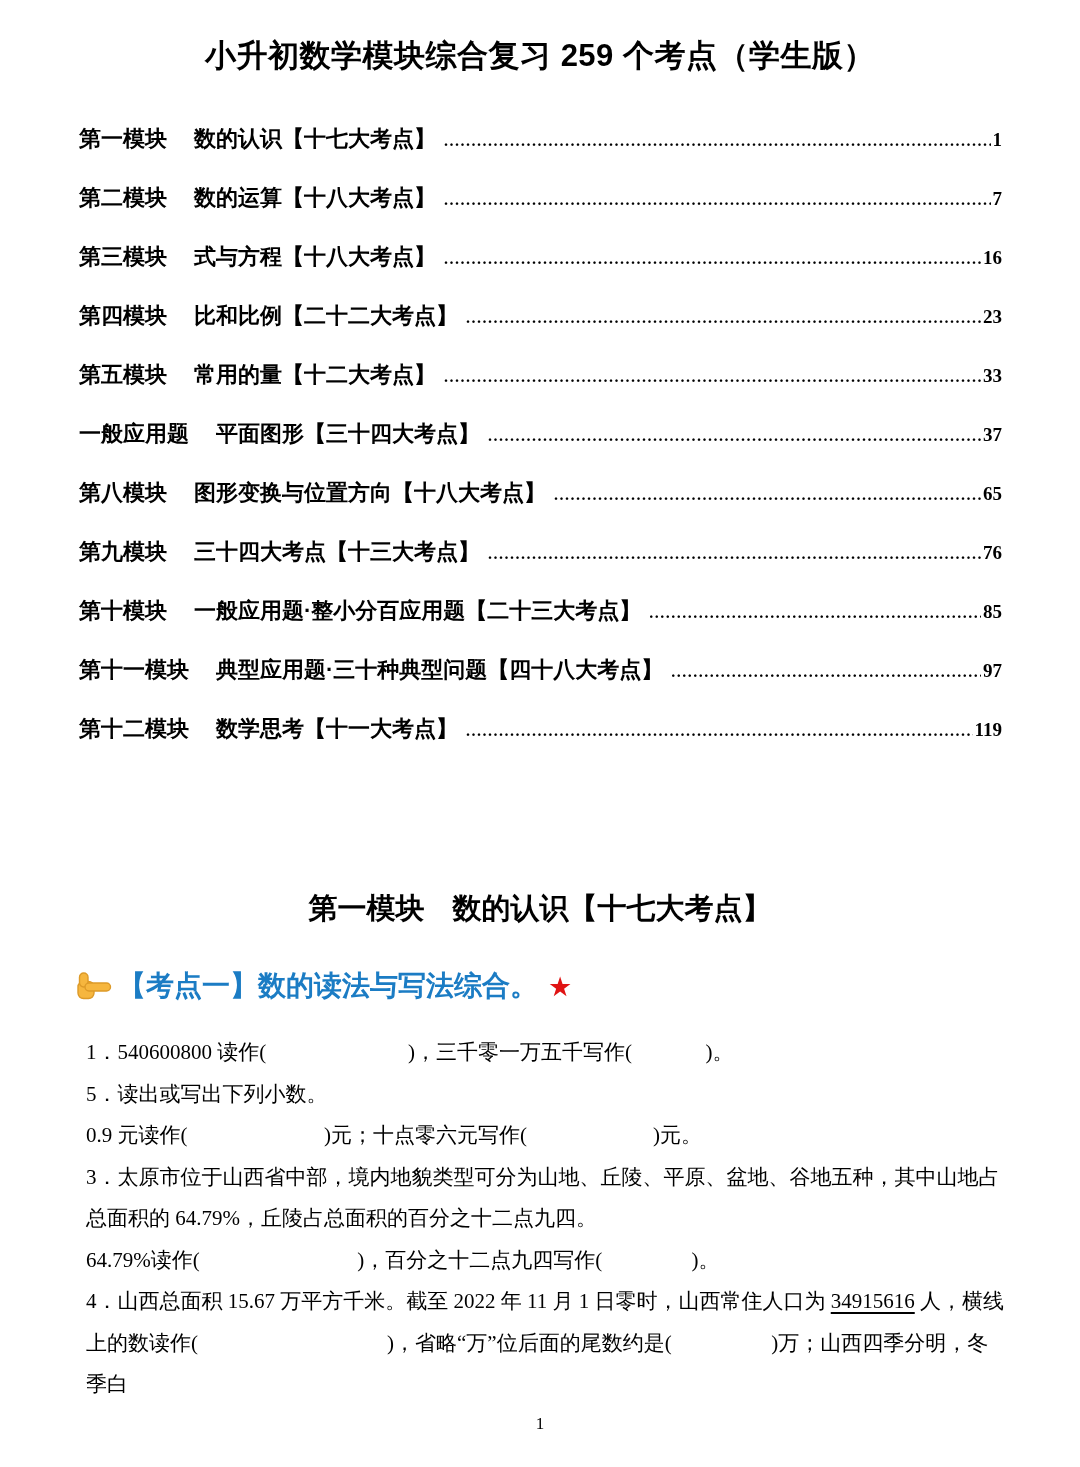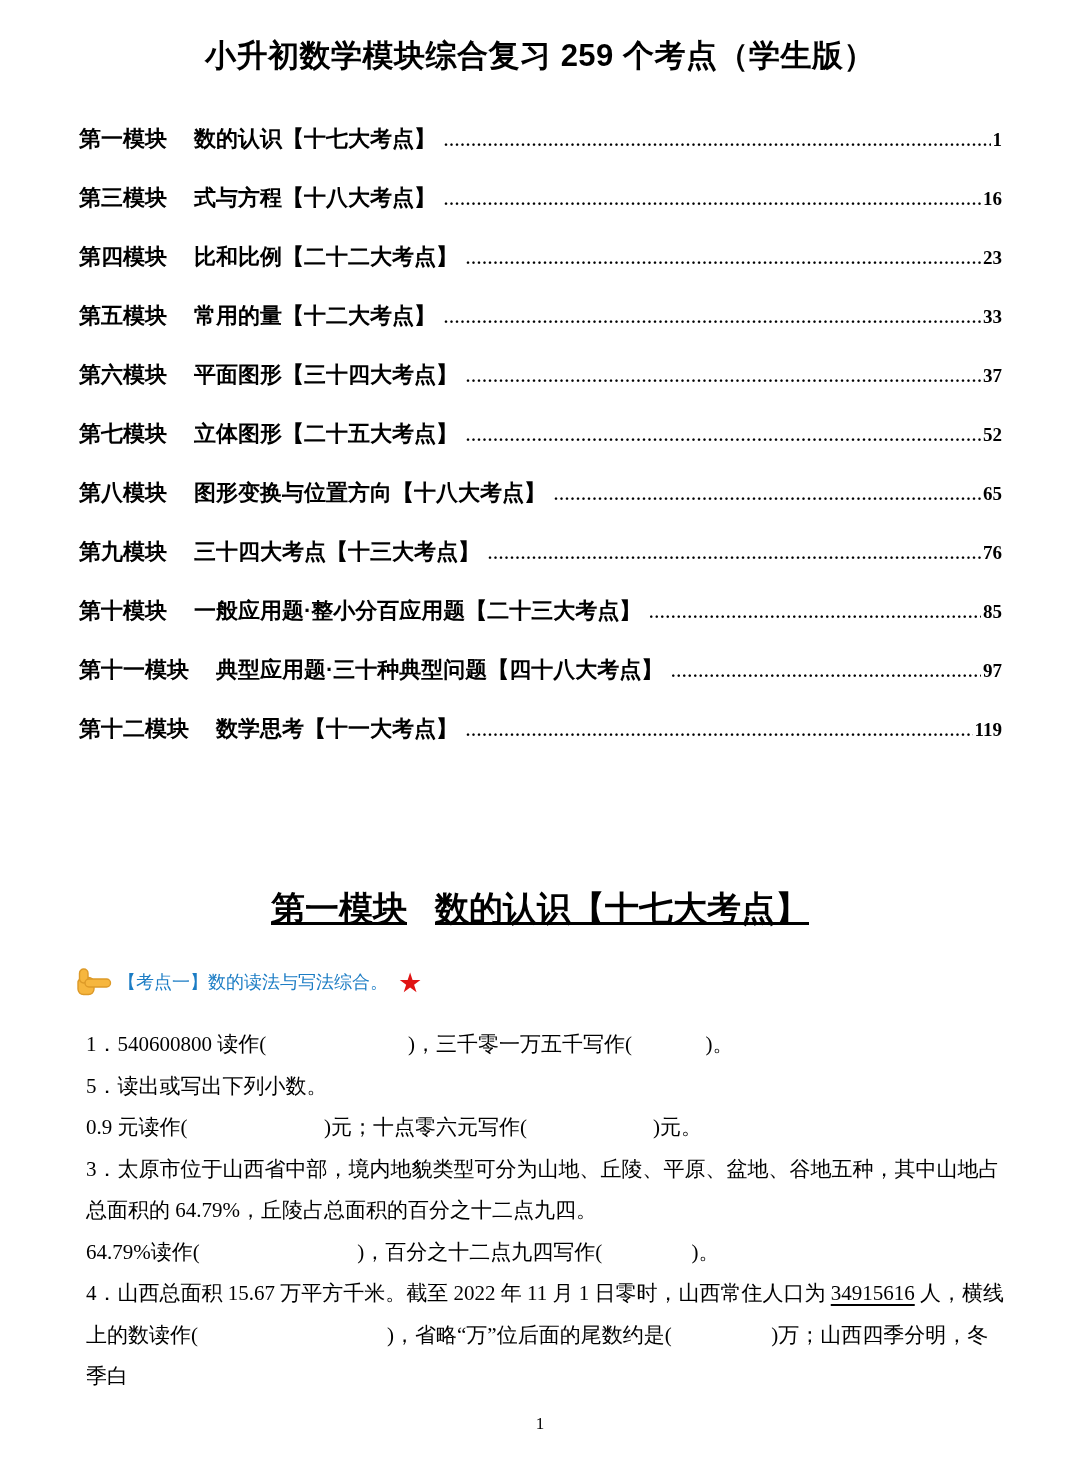--- a/index.html
+++ b/index.html
@@ -56,35 +56,34 @@
     font-family: "Liberation Serif", serif;
     font-weight: bold;
     font-size: 19px;
     white-space: nowrap;
   }
   .section-heading {
     margin-top: 148px;
     text-align: center;
     font-family: "Liberation Sans", sans-serif;
     font-weight: bold;
-    font-size: 34px;
+    font-size: 29px;
     line-height: 34px;
-    text-decoration: underline;
   }
   .section-heading .heading-gap { display: inline-block; width: 28px; }
   .topic-line {
     margin: 42px 57px 0 60px;
     display: flex;
     align-items: center;
   }
   .finger-icon { flex: 0 0 auto; margin-right: 6px; }
   .topic-title {
     font-family: "Liberation Sans", sans-serif;
-    font-weight: normal;
-    font-size: 18px;
+    font-weight: bold;
+    font-size: 28px;
     color: var(--topic-blue);
   }
   .topic-star {
     margin-left: 10px;
     font-size: 27px;
     line-height: 27px;
     color: var(--star-red);
     font-family: "DejaVu Sans", sans-serif;
   }
   .questions {
@@ -112,48 +111,48 @@
   <h1 class="doc-title">小升初数学模块综合复习 259 个考点（学生版）</h1>
 
   <nav class="toc">
     <div class="toc-row">
       <span class="toc-module">第一模块</span>
       <span class="toc-title">数的认识【十七大考点】</span>
       <span class="toc-dots"></span>
       <span class="toc-page">1</span>
     </div>
     <div class="toc-row">
+      <span class="toc-module">第二模块</span>
+      <span class="toc-title">数的运算【十八大考点】</span>
+      <span class="toc-dots"></span>
+      <span class="toc-page">7</span>
+    </div>
+    <div class="toc-row">
       <span class="toc-module">第三模块</span>
       <span class="toc-title">式与方程【十八大考点】</span>
       <span class="toc-dots"></span>
       <span class="toc-page">16</span>
     </div>
     <div class="toc-row">
       <span class="toc-module">第四模块</span>
       <span class="toc-title">比和比例【二十二大考点】</span>
       <span class="toc-dots"></span>
       <span class="toc-page">23</span>
     </div>
     <div class="toc-row">
       <span class="toc-module">第五模块</span>
       <span class="toc-title">常用的量【十二大考点】</span>
       <span class="toc-dots"></span>
       <span class="toc-page">33</span>
     </div>
     <div class="toc-row">
-      <span class="toc-module">第六模块</span>
+      <span class="toc-module">一般应用题</span>
       <span class="toc-title">平面图形【三十四大考点】</span>
       <span class="toc-dots"></span>
       <span class="toc-page">37</span>
-    </div>
-    <div class="toc-row">
-      <span class="toc-module">第七模块</span>
-      <span class="toc-title">立体图形【二十五大考点】</span>
-      <span class="toc-dots"></span>
-      <span class="toc-page">52</span>
     </div>
     <div class="toc-row">
       <span class="toc-module">第八模块</span>
       <span class="toc-title">图形变换与位置方向【十八大考点】</span>
       <span class="toc-dots"></span>
       <span class="toc-page">65</span>
     </div>
     <div class="toc-row">
       <span class="toc-module">第九模块</span>
       <span class="toc-title">三十四大考点【十三大考点】</span>

